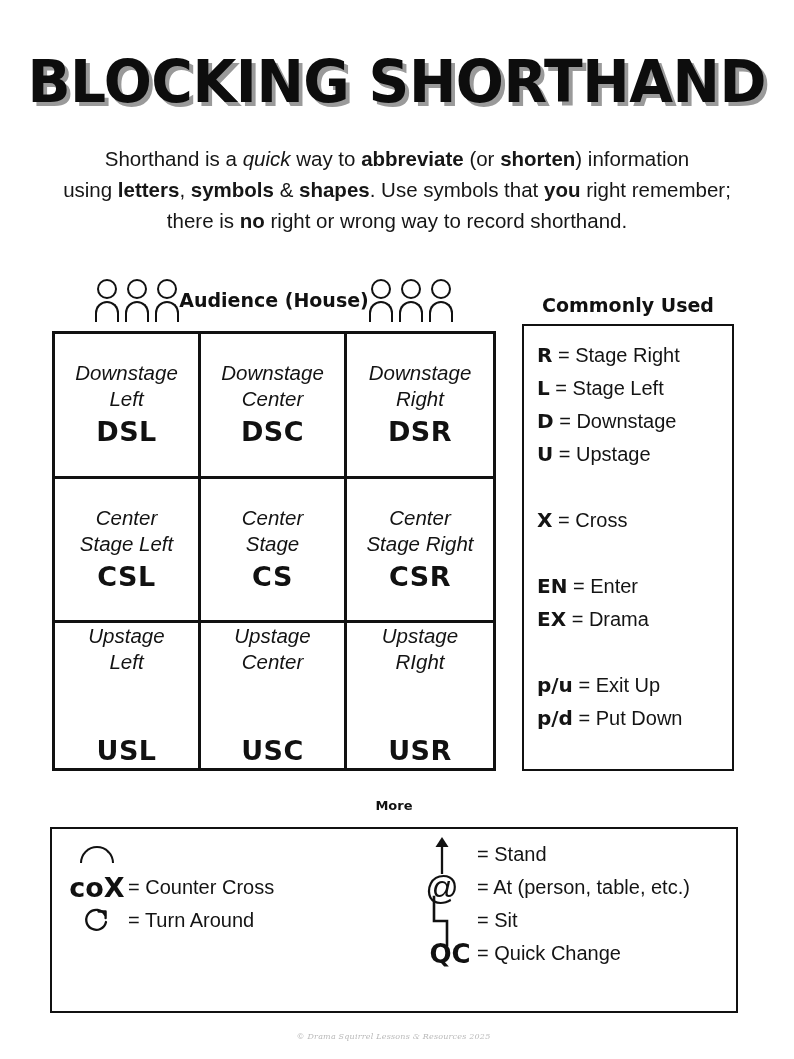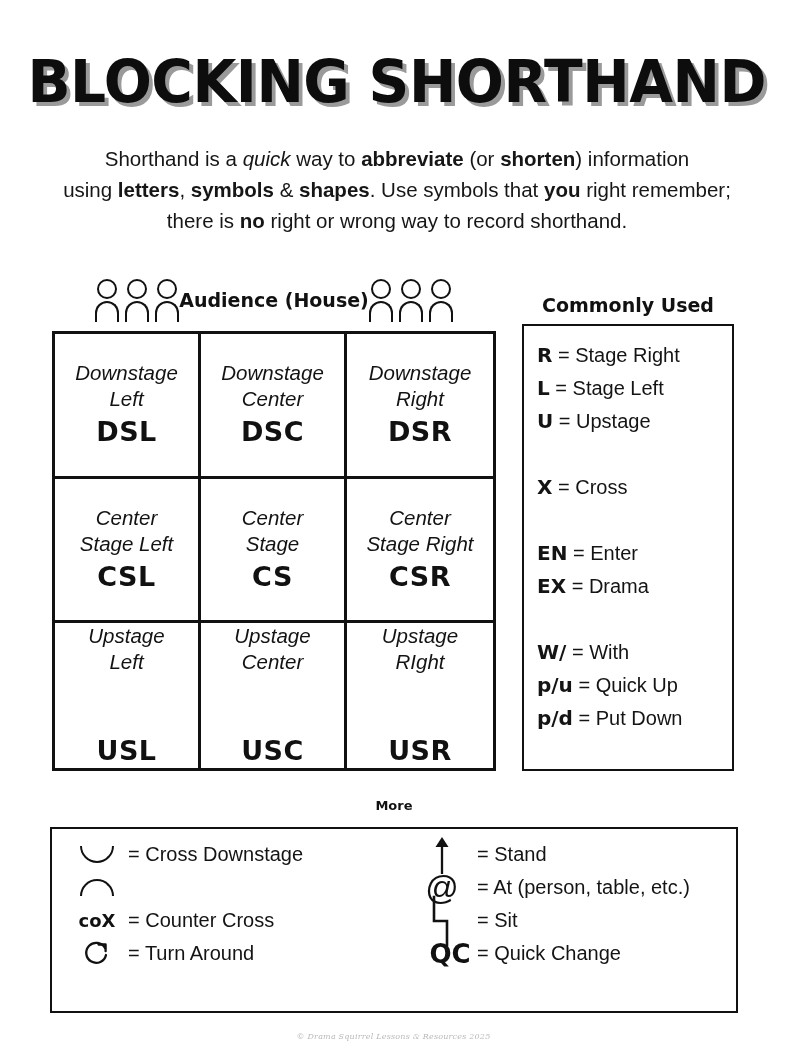--- a/index.html
+++ b/index.html
@@ -158,21 +158,21 @@
     border: 2.4px solid #111; border-top: none;
     border-radius: 0 0 17px 17px;
   }
   .g-arc-up {
     width: 34px; height: 17px;
     border: 2.4px solid #111; border-bottom: none;
     border-radius: 17px 17px 0 0;
   }
   .g-bold {
     font-family: "DejaVu Sans", sans-serif;
-    font-weight: 700; font-size: 18px;
+    font-weight: 700; font-size: 27px;
   }
   .g-dots { display: flex; gap: 6px; }
   .g-dots i { width: 6px; height: 6px; background: #111; border-radius: 50%; display: block; }
 
   svg.gl { display: block; }
 
   
   .footer {
     position: absolute; left: 0; top: 1032px; width: 794px;
     text-align: center; padding-right: 7px;
@@ -266,42 +266,36 @@
     <div class="cell">
       <div class="nm"><span>Upstage</span><br><span>RIght</span></div>
       <div class="abbr">USR</div>
     </div>
   </div>
 
   <div class="cu-title">Commonly Used</div>
   <div class="cu-box">
     <div class="cu-line"><span class="sym">R</span> <span>= Stage Right</span></div>
     <div class="cu-line"><span class="sym">L</span> <span>= Stage Left</span></div>
+    <div class="cu-line"><span class="sym">D</span> <span>= Downstage</span></div>
     <div class="cu-line"><span class="sym">U</span> <span>= Upstage</span></div>
     <div class="cu-line gap"></div>
     <div class="cu-line"><span class="sym">X</span> <span>= Cross</span></div>
     <div class="cu-line gap"></div>
     <div class="cu-line"><span class="sym">EN</span> <span>= Enter</span></div>
     <div class="cu-line"><span class="sym">EX</span> <span>= Drama</span></div>
     <div class="cu-line gap"></div>
-    <div class="cu-line"><span class="sym">W/</span> <span>= With</span></div>
-    <div class="cu-line"><span class="sym">p/u</span> <span>= Quick Up</span></div>
+    <div class="cu-line"><span class="sym">p/u</span> <span>= Exit Up</span></div>
     <div class="cu-line"><span class="sym">p/d</span> <span>= Put Down</span></div>
   </div>
 
   <div class="more-title">More</div>
   <div class="more-box">
 
     <div class="more-col left">
-      <div class="more-row">
-        <span class="glyph">
-            <span class="g-arc-down"></span>
-          </span>
-        <span class="txt">= Cross Downstage</span>
-      </div>
       <div class="more-row">
         <span class="glyph">
             <span class="g-arc-up"></span>
           </span>
       </div>
       <div class="more-row">
         <span class="glyph">
             <span class="g-bold">coX</span>
           </span>
         <span class="txt">= Counter Cross</span>

